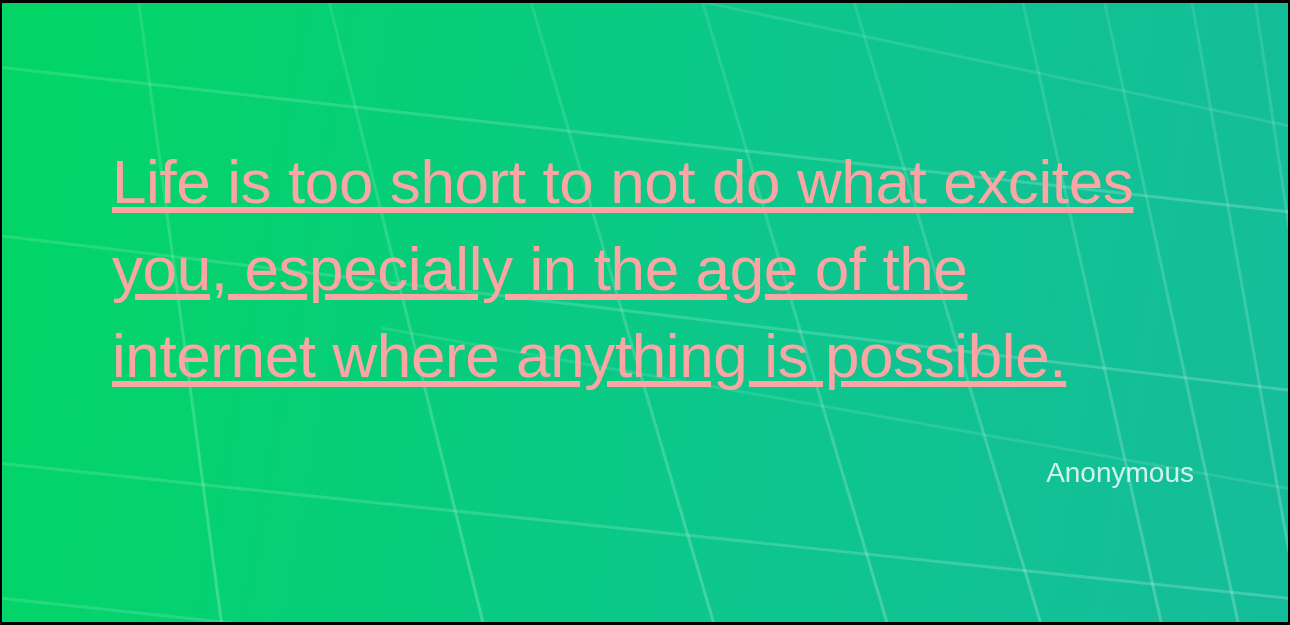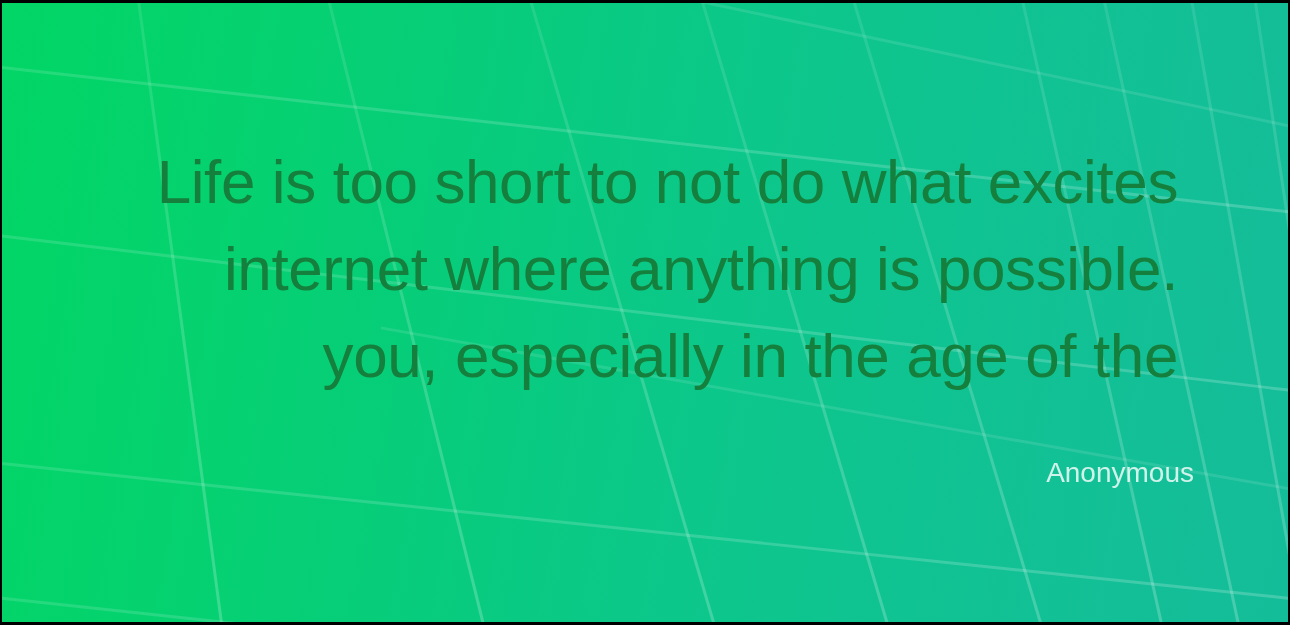--- a/index.html
+++ b/index.html
@@ -45,30 +45,31 @@
     position: absolute;
     inset: 0;
     display: flex;
     flex-direction: column;
     justify-content: center;
     padding: 0 54px 0 54px;
     box-sizing: border-box;
   }
 
   #quote-text {
-    text-align: right;
-    color: #15803d;
+    text-align: left;
+    color: #fca5a5;
     font-size: 62px;
     line-height: 87px;
     font-weight: 300;
     letter-spacing: -0.4px;
     margin: 0;
     padding: 0 56px;
     box-sizing: border-box;
     text-rendering: optimizeLegibility;
+    text-decoration: underline;
   }
   #quote-text .q-line {
     display: block;
     white-space: nowrap;
   }
 
   #quote-attribution {
     margin-top: 60px;
     text-align: right;
     color: rgba(255,255,255,0.80);
@@ -123,21 +124,21 @@
         <path d="M 660 -10 L 1300 126"></path>
         <path d="M 380 328 L 1300 492"></path>
       </g>
     </svg>
   </div>
 
   <div id="card-content">
 
     <div id="quote-text">
       <span class="q-line">Life is too short to not do what excites</span>
+      <span class="q-line">you, especially in the age of the</span>
       <span class="q-line">internet where anything is possible.</span>
-      <span class="q-line">you, especially in the age of the</span>
     </div>
 
     <div id="quote-attribution">Anonymous</div>
 
   </div>
 
 </div>
 
 </body></html>

